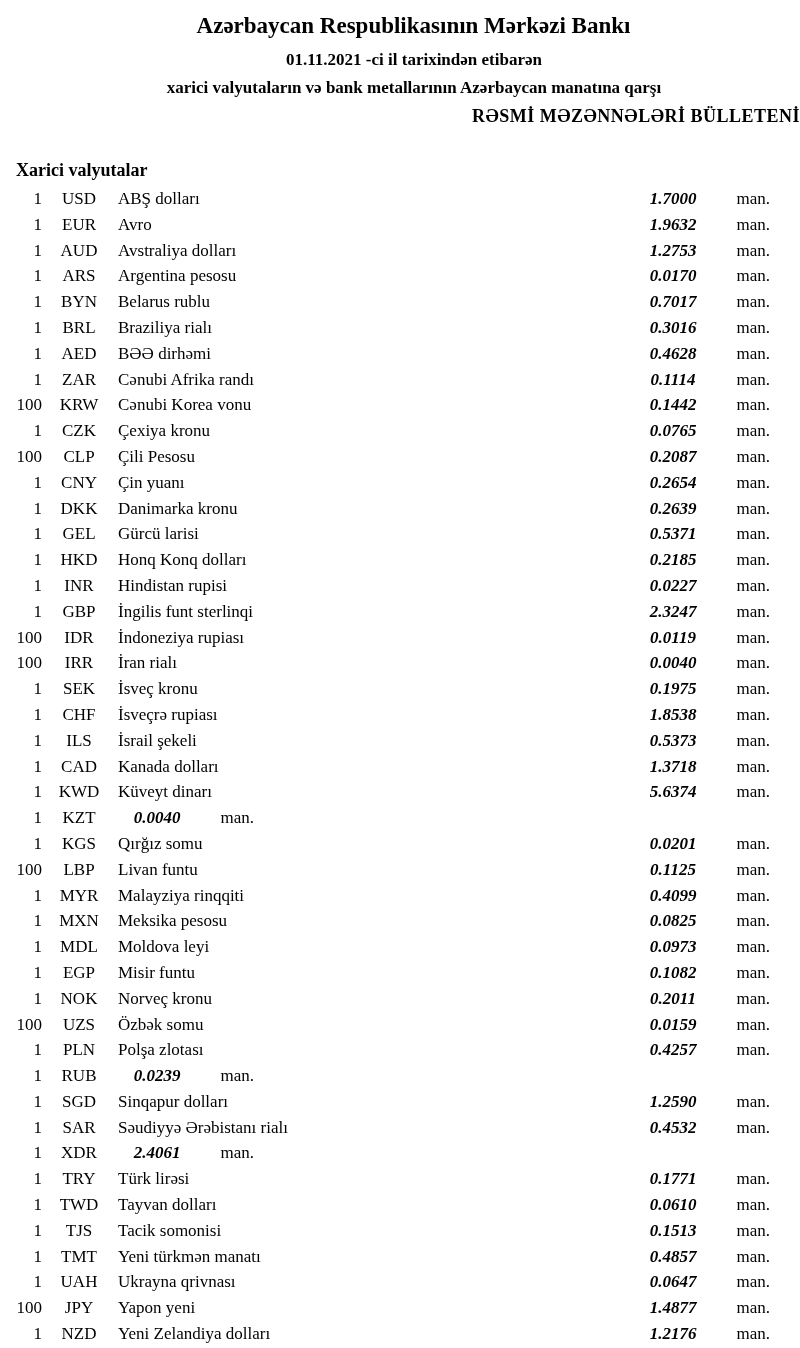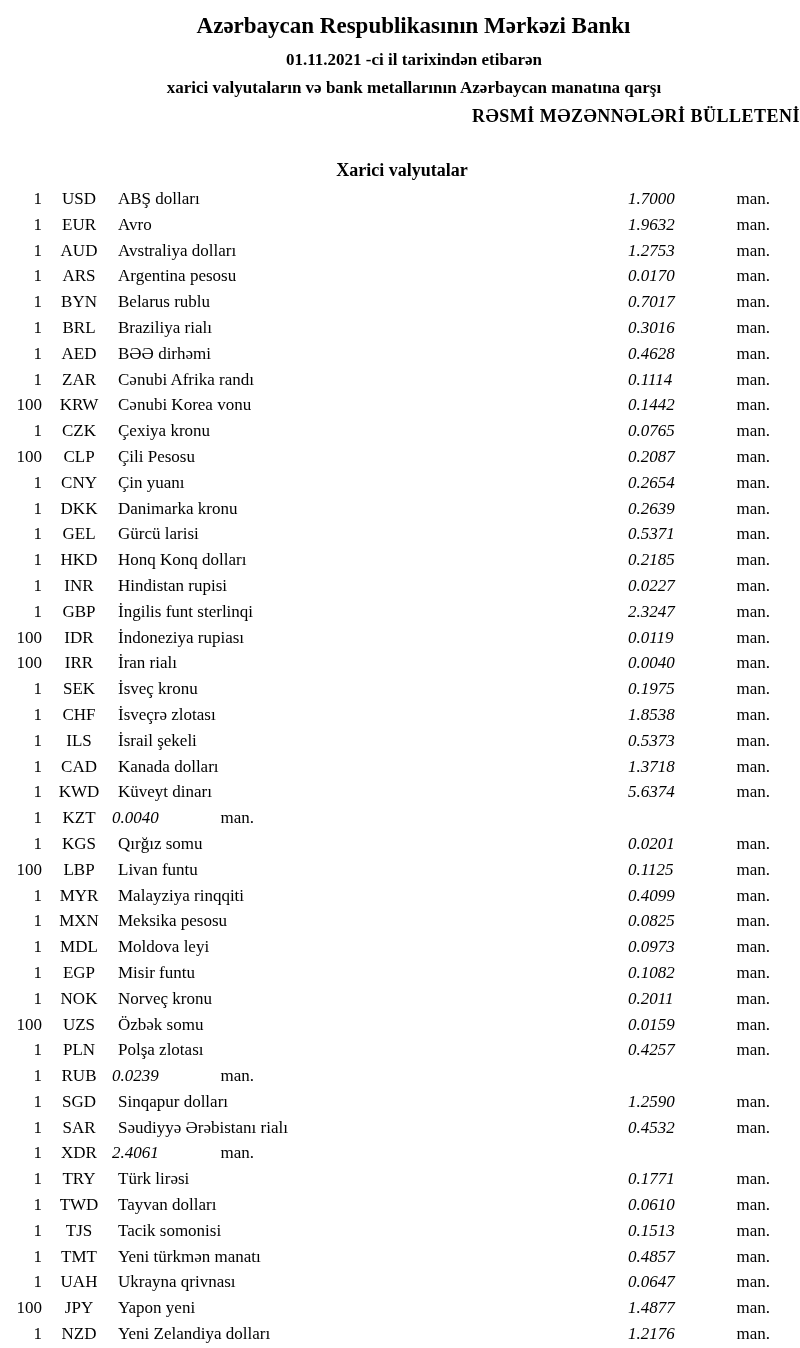--- a/index.html
+++ b/index.html
@@ -33,24 +33,24 @@
   }
   .bulletin-line {
     text-align: right;
     font-weight: bold;
     font-size: 18px;
     letter-spacing: 0.5px;
     line-height: 28px;
     margin: 0;
   }
   .section-title {
-    text-align: center;
+    text-align: left;
     font-weight: bold;
     font-size: 18px;
-    margin: 30px 0 8px 4px;
+    margin: 30px 0 8px 16px;
   }
   .rates-table {
     padding: 0 30px 0 8px;
   }
   .row {
     display: flex;
     align-items: baseline;
     height: 25.8px;
     font-size: 17px;
   }
@@ -67,22 +67,22 @@
   }
   .name {
     flex: 1 1 auto;
     padding-left: 6px;
     white-space: nowrap;
     overflow: hidden;
   }
   .rate {
     flex: 0 0 auto;
     width: 90px;
-    text-align: left;
-    font-weight: normal;
+    text-align: center;
+    font-weight: bold;
     font-style: italic;
   }
   .unit {
     flex: 0 0 auto;
     width: 52px;
     text-align: right;
   }
 </style>
 </head>
 <body>
@@ -236,21 +236,21 @@
       <div class="row">
         <span class="qty">1</span>
         <span class="code">SEK</span>
         <span class="name">İsveç kronu</span>
         <span class="rate">0.1975</span>
         <span class="unit">man.</span>
       </div>
       <div class="row">
         <span class="qty">1</span>
         <span class="code">CHF</span>
-        <span class="name">İsveçrə zlotası</span>
+        <span class="name">İsveçrə rupiası</span>
         <span class="rate">1.8538</span>
         <span class="unit">man.</span>
       </div>
       <div class="row">
         <span class="qty">1</span>
         <span class="code">ILS</span>
         <span class="name">İsrail şekeli</span>
         <span class="rate">0.5373</span>
         <span class="unit">man.</span>
       </div>

